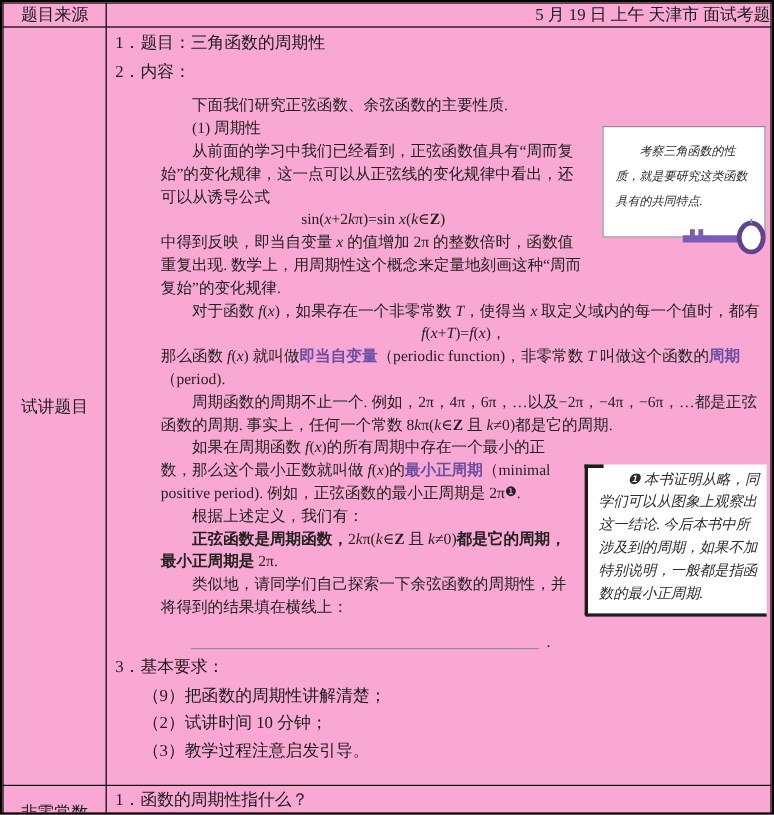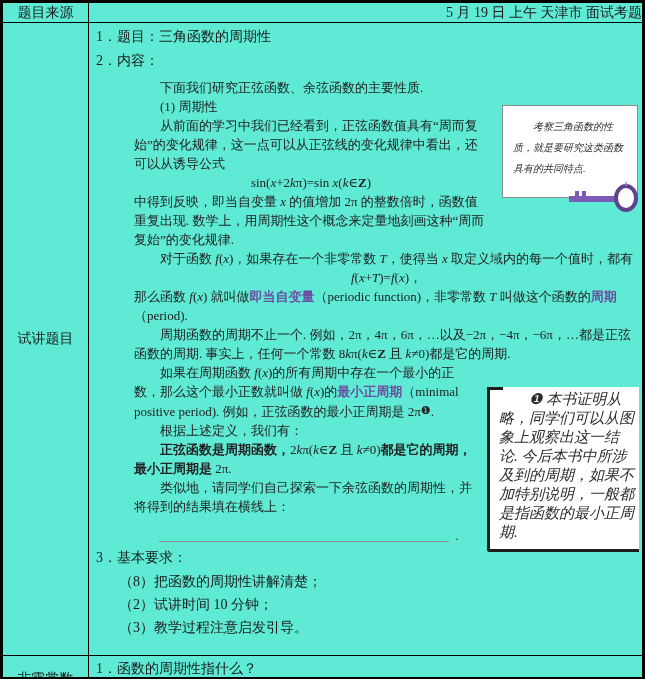--- a/index.html
+++ b/index.html
@@ -5,21 +5,21 @@
   * { margin:0; padding:0; box-sizing:border-box; }
   body {
     background:#fff;
     font-family:"Liberation Serif","DejaVu Serif",serif;
     color:#1a1a1a;
     -webkit-font-smoothing:antialiased;
   }
   .page {
     width:645px; height:679px;
     border:2px solid #000;
-    background:#5eead4;
+    background:#f9a8d4;
     overflow:hidden;
   }
   table.frame {
     width:100%; height:100%;
     border-collapse:collapse;
   }
   td { border:1px solid #000; vertical-align:top; }
   td.cell-label {
     width:86px;
     text-align:center;
@@ -73,21 +73,21 @@
   .note2 {
     float:right;
     width:152px;
     margin:24px 0 10px 14px;
     border-left:3px solid #1d1d1d;
     border-bottom:3px solid #1d1d1d;
     border-bottom-left-radius:3px;
     padding:3px 4px 7px 9px;
     position:relative;
     font-style:italic;
-    font-size:15px;
+    font-size:12px;
     line-height:19px;
     color:#2b2b2b;
     background:#fff;
   }
   .note2::before {
     content:""; position:absolute; top:0; left:-3px; width:16px;
     border-top:3px solid #1d1d1d;
   }
   .note2 p { text-indent:2em; }
 
@@ -156,21 +156,21 @@
           <p class="ex indent"><span class="run-bd">正弦函数是周期函数，</span><span>2</span><span class="run-i">k</span><span>π(</span><span class="run-i">k</span><span>∈</span><span class="run-b">Z</span><span> 且 </span><span class="run-i">k</span><span>≠0)</span><span class="run-bd">都是它的周期，</span><span class="run-bd">最小正周期是</span><span> 2π.</span></p>
           <p class="ex indent"><span>类似地，请同学们自己探索一下余弦函数的周期性，并将得到的结果填在横线上：</span></p>
 
           <div class="fill-line">
             <span class="uline"></span>
             <span class="dot">．</span>
           </div>
         </div>
 
         <div class="list-item item3">3．基本要求：</div>
-        <div class="req">（8）把函数的周期性讲解清楚；</div>
+        <div class="req">（9）把函数的周期性讲解清楚；</div>
         <div class="req">（2）试讲时间 10 分钟；</div>
         <div class="req">（3）教学过程注意启发引导。</div>
       </td>
     </tr>
 
     <tr class="row-defense">
       <td class="cell-label">
         <span>非零常数</span>
       </td>
       <td class="cell-defense">

